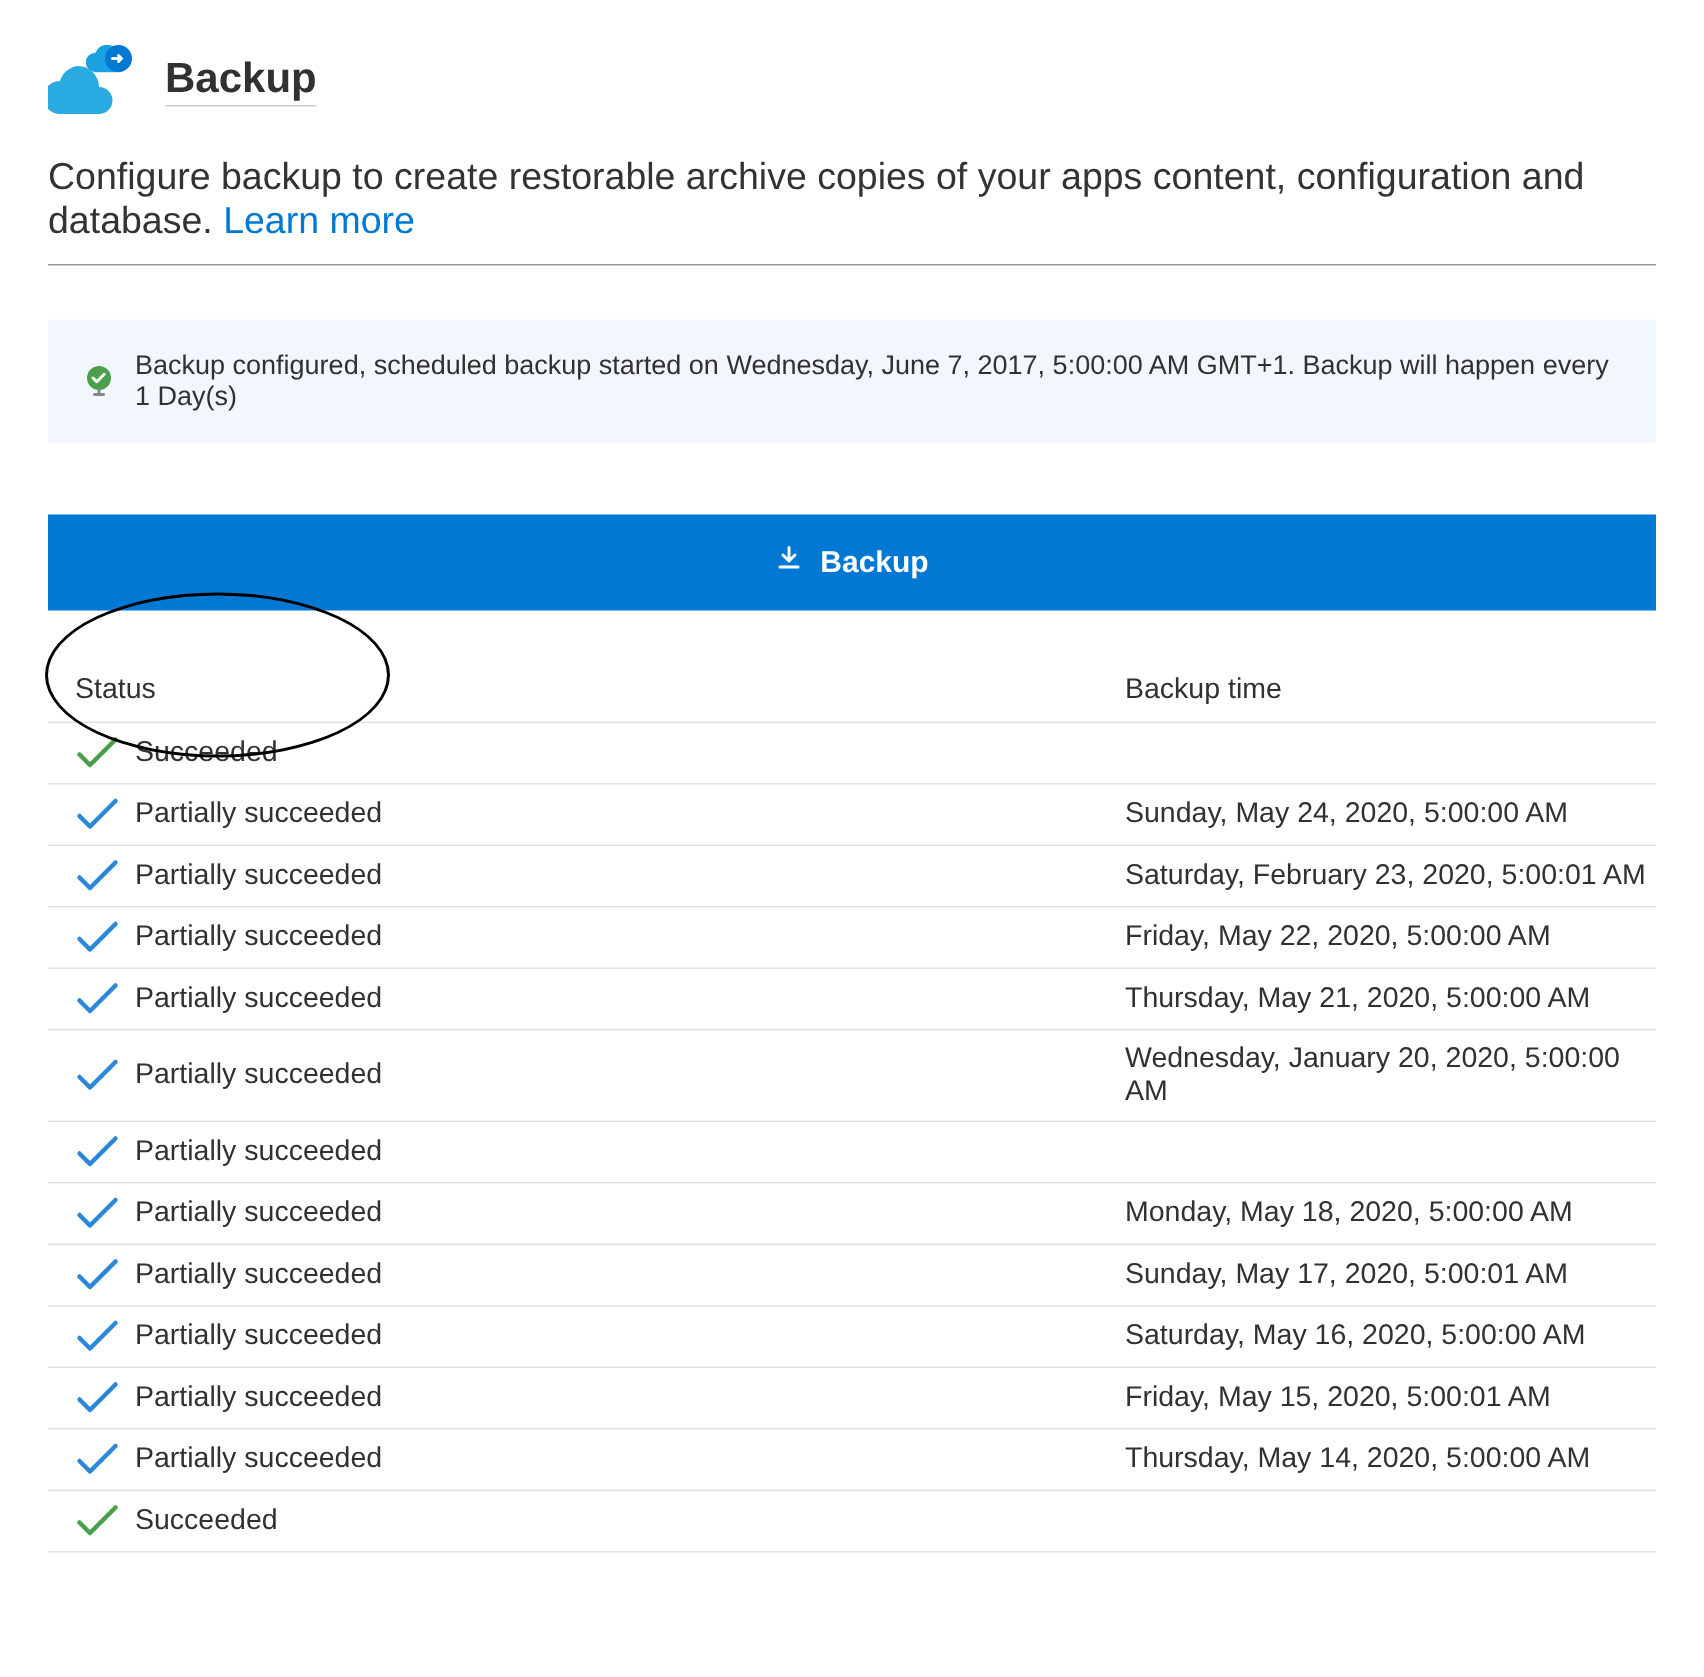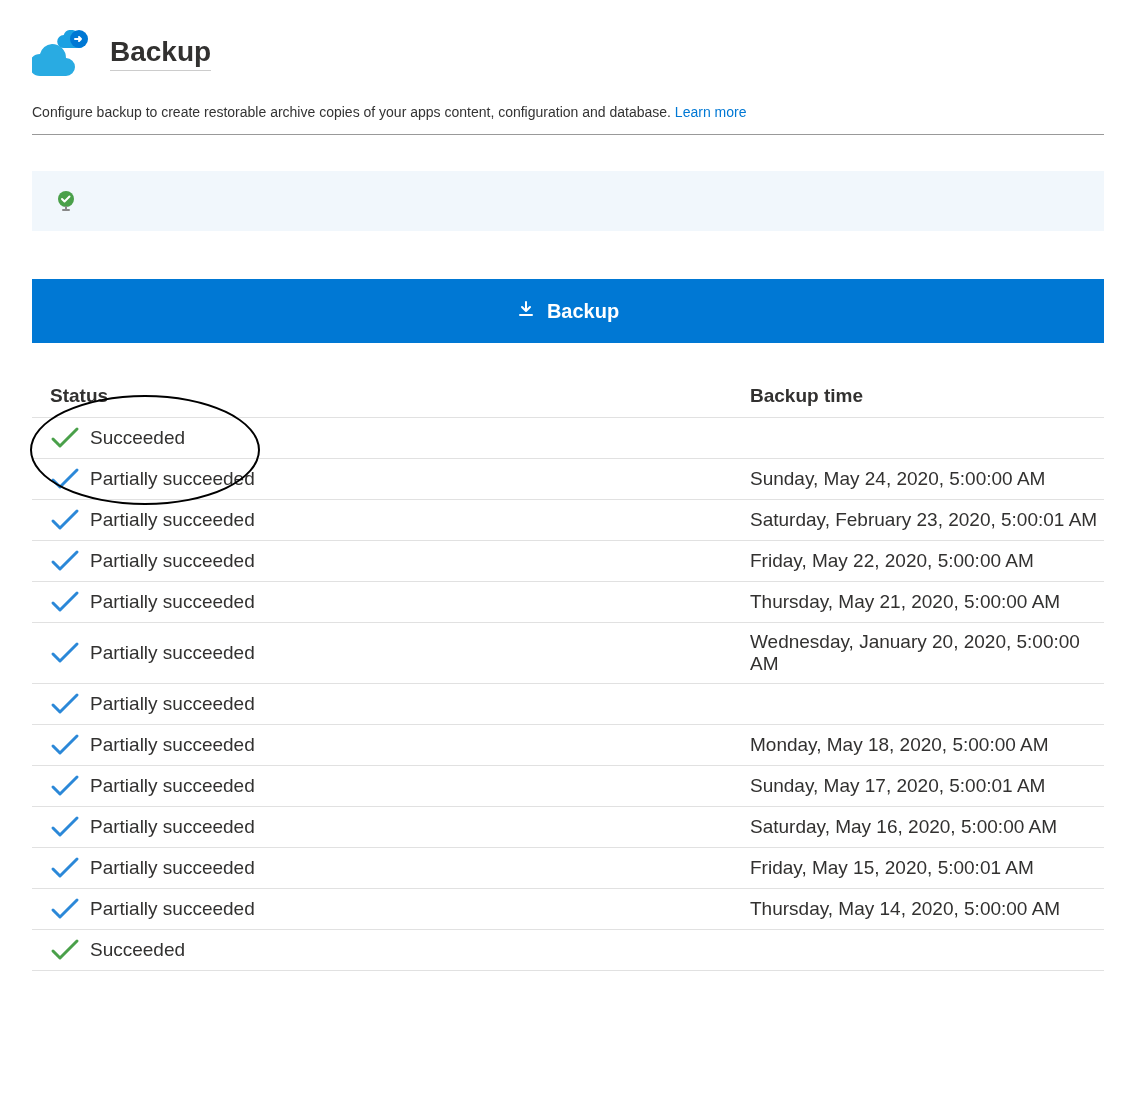--- a/index.html
+++ b/index.html
@@ -19,21 +19,21 @@
     margin-bottom: 28px;
   }
   .cloud-icon { width: 60px; height: 46px; position: relative; }
   .title {
     font-size: 28px;
     font-weight: 600;
     border-bottom: 1px solid #ccc;
     padding-bottom: 2px;
   }
   .desc-row {
-    font-size: 14px;
+    font-size: 25px;
     color: #333;
     padding-bottom: 14px;
     border-bottom: 1px solid #999;
     margin-bottom: 36px;
   }
   .desc-link { color: #0078d4; text-decoration: none; cursor: pointer; }
   .info-banner {
     background: #f1f7fc;
     display: flex;
     align-items: center;
@@ -58,21 +58,21 @@
     border: none;
     cursor: pointer;
   }
   .btn svg { width: 18px; height: 18px; }
   .table { width: 100%; }
   .thead, .trow {
     display: flex;
     border-bottom: 1px solid #e1e1e1;
     align-items: center;
   }
-  .thead { font-weight: 700; font-size: 19px; padding: 8px 0 10px 18px; }
+  .thead { font-weight: 400; font-size: 19px; padding: 8px 0 10px 18px; }
   .trow { padding: 8px 0 8px 18px; font-size: 19px; }
   .col-status { flex: 0 0 700px; display: flex; align-items: center; gap: 10px; }
   .col-time { flex: 1; }
   .check-icon { width: 30px; height: 24px; flex: none; }
   .annotation-ellipse {
     position: absolute;
     width: 230px;
     height: 110px;
     border: 2px solid #000;
     border-radius: 50%;
@@ -102,20 +102,21 @@
 
 <div class="info-banner">
   <span class="info-icon">
     <svg viewBox="0 0 20 20">
       <circle cx="10" cy="8" r="8" fill="#4aa04a"></circle>
       <path d="M6 8 l2.5 2.5 l5 -5" stroke="#fff" stroke-width="2" fill="none" stroke-linecap="round" stroke-linejoin="round"></path>
       <rect x="9" y="15" width="2" height="3" fill="#888"></rect>
       <rect x="6" y="18" width="8" height="2" rx="1" fill="#888"></rect>
     </svg>
   </span>
+  <span>Backup configured, scheduled backup started on Wednesday, June 7, 2017, 5:00:00 AM GMT+1. Backup will happen every 1 Day(s)</span>
 </div>
 
 <div class="btn-row">
   <button class="btn">
     <span>
       <svg viewBox="0 0 18 18">
           <path d="M9 2 v9 m-4 -4 l4 4 l4 -4 M3 15 h12" stroke="#fff" stroke-width="2" fill="none" stroke-linecap="round" stroke-linejoin="round"></path>
         </svg>
     </span>
     <span>Backup</span>

